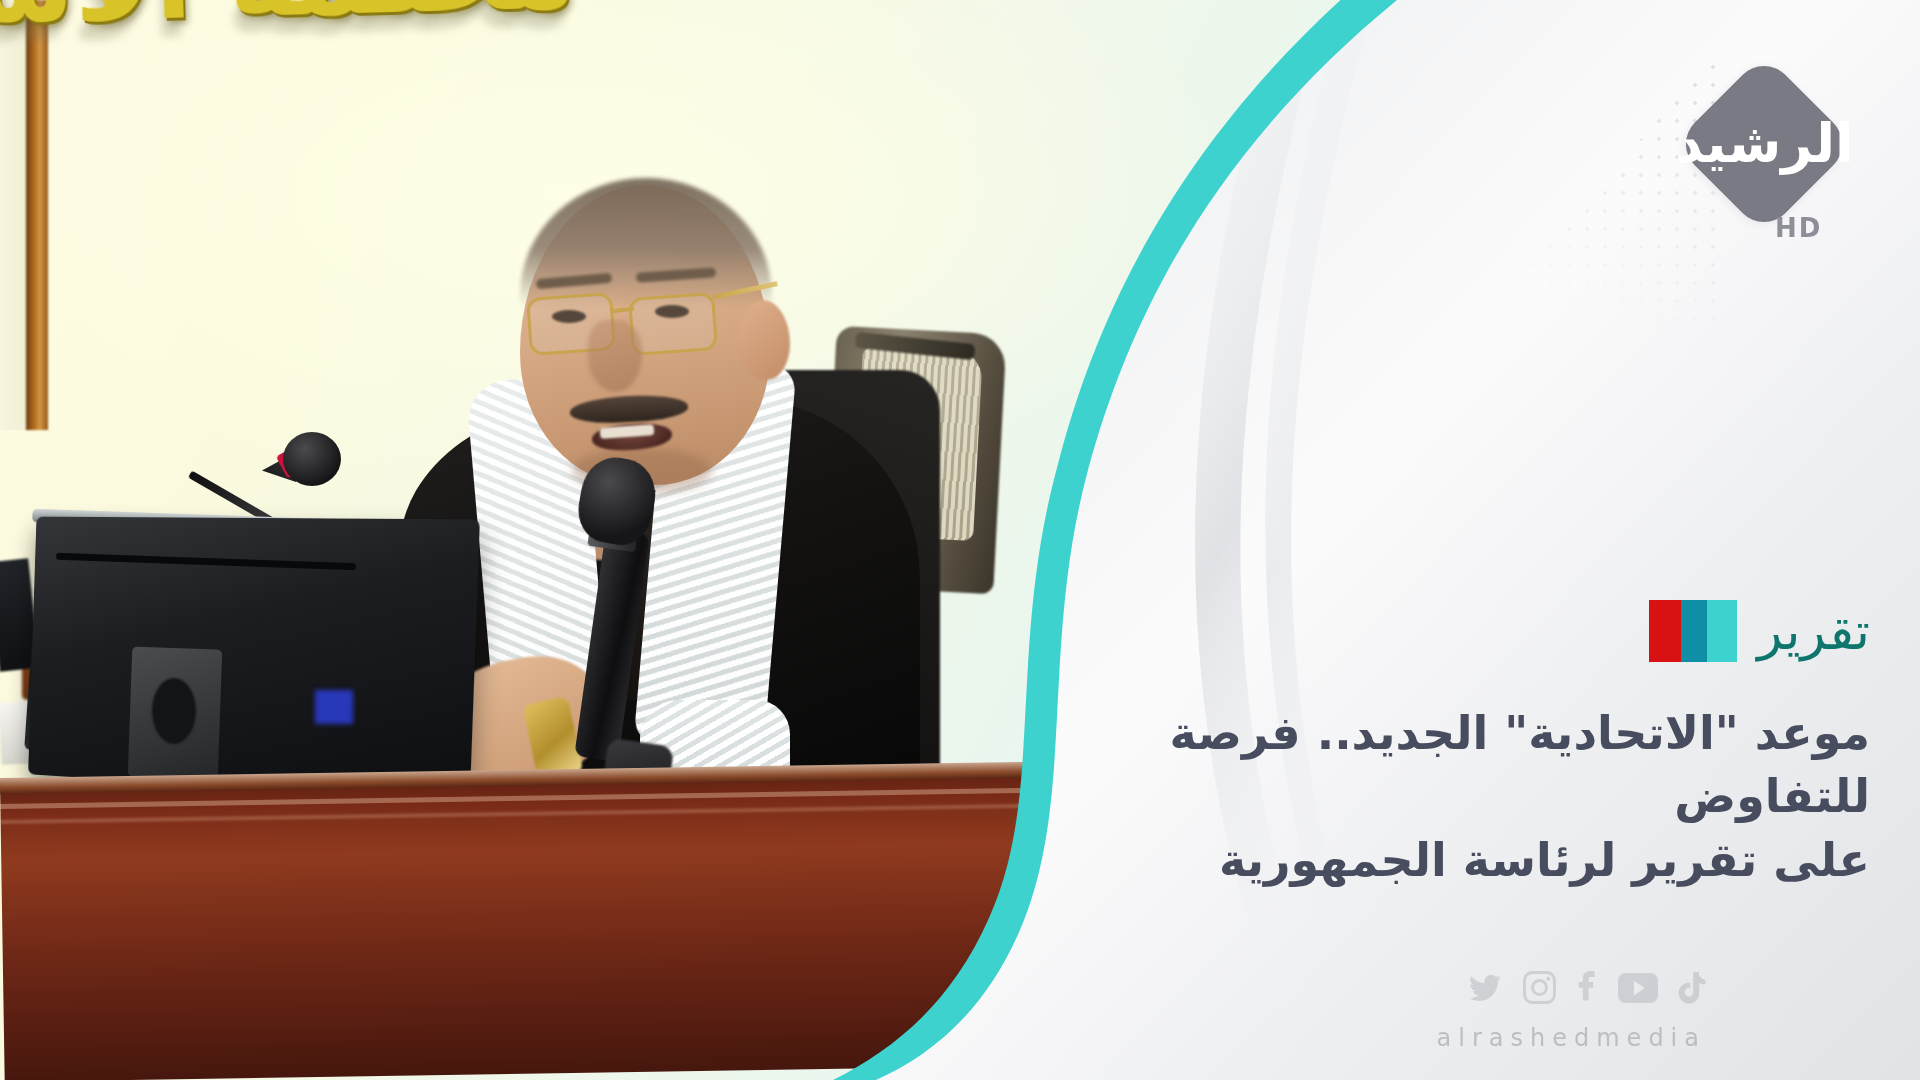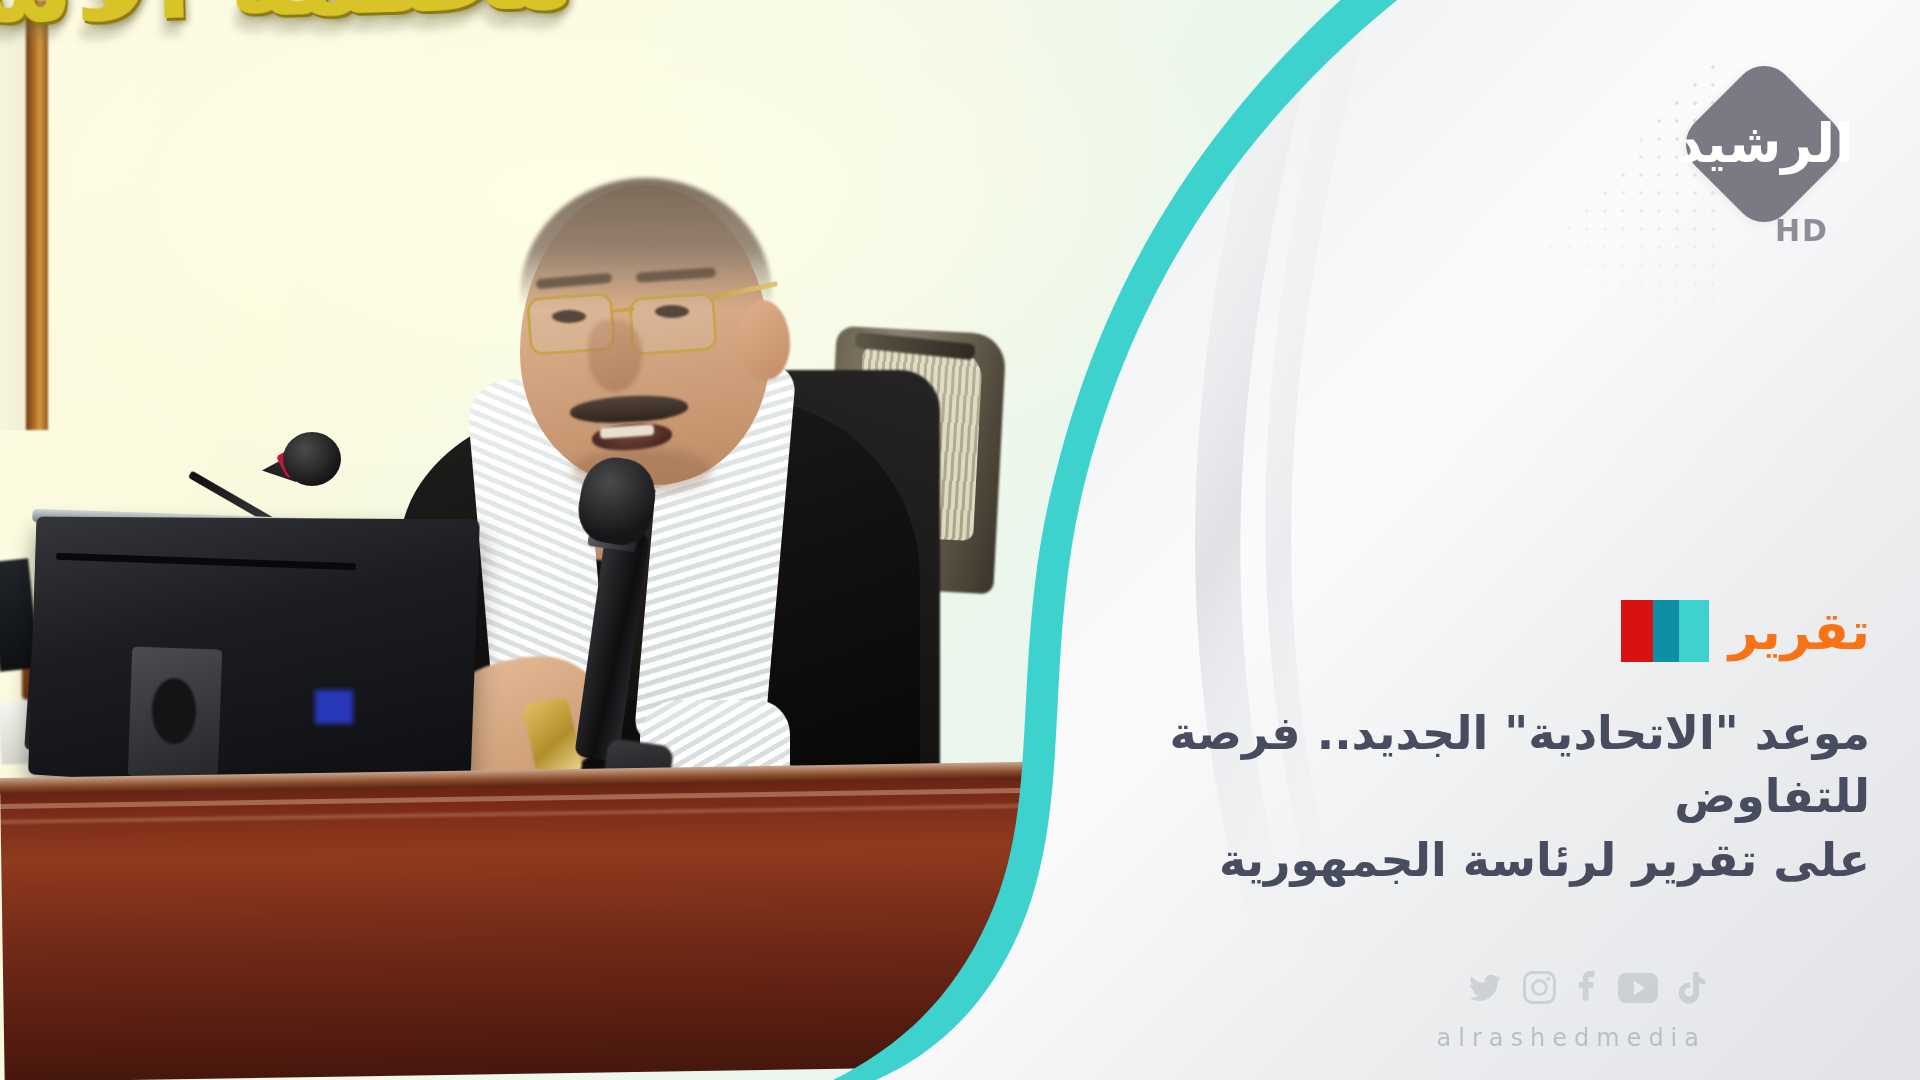--- a/index.html
+++ b/index.html
@@ -413,33 +413,33 @@
     color:#ffffff;
     font-size:54px; font-weight:bold;
     line-height:1;
     letter-spacing:-2px;
     white-space:nowrap;
     direction:rtl;
     font-family:"DejaVu Sans","Liberation Sans",sans-serif;
   }
   .logo-hd {
     position:absolute; left:1775px; top:213px;
-    font-size:30px; font-weight:bold; color:#8e8e99;
+    font-size:26px; font-weight:bold; color:#8e8e99;
     letter-spacing:2px;
   }
 
   
   .badge-row {
     position:absolute; right:50px; top:600px;
     display:flex; align-items:center; gap:20px;
     direction:rtl;
   }
   .badge-label {
-    font-size:52px; font-weight:bold;
-    color:#f97316;
+    font-size:52px; font-weight:normal;
+    color:#0f766e;
     letter-spacing:-1px;
     direction:rtl;
     line-height:1;
   }
   .badge-bars { display:flex; height:62px; width:88px; }
   .badge-bars span { display:block; height:100%; }
   .bar-a { width:30px; background:#3ed2cf; }
   .bar-b { width:26px; background:#0e8fa6; }
   .bar-c { width:32px; background:#d81212; }
 

